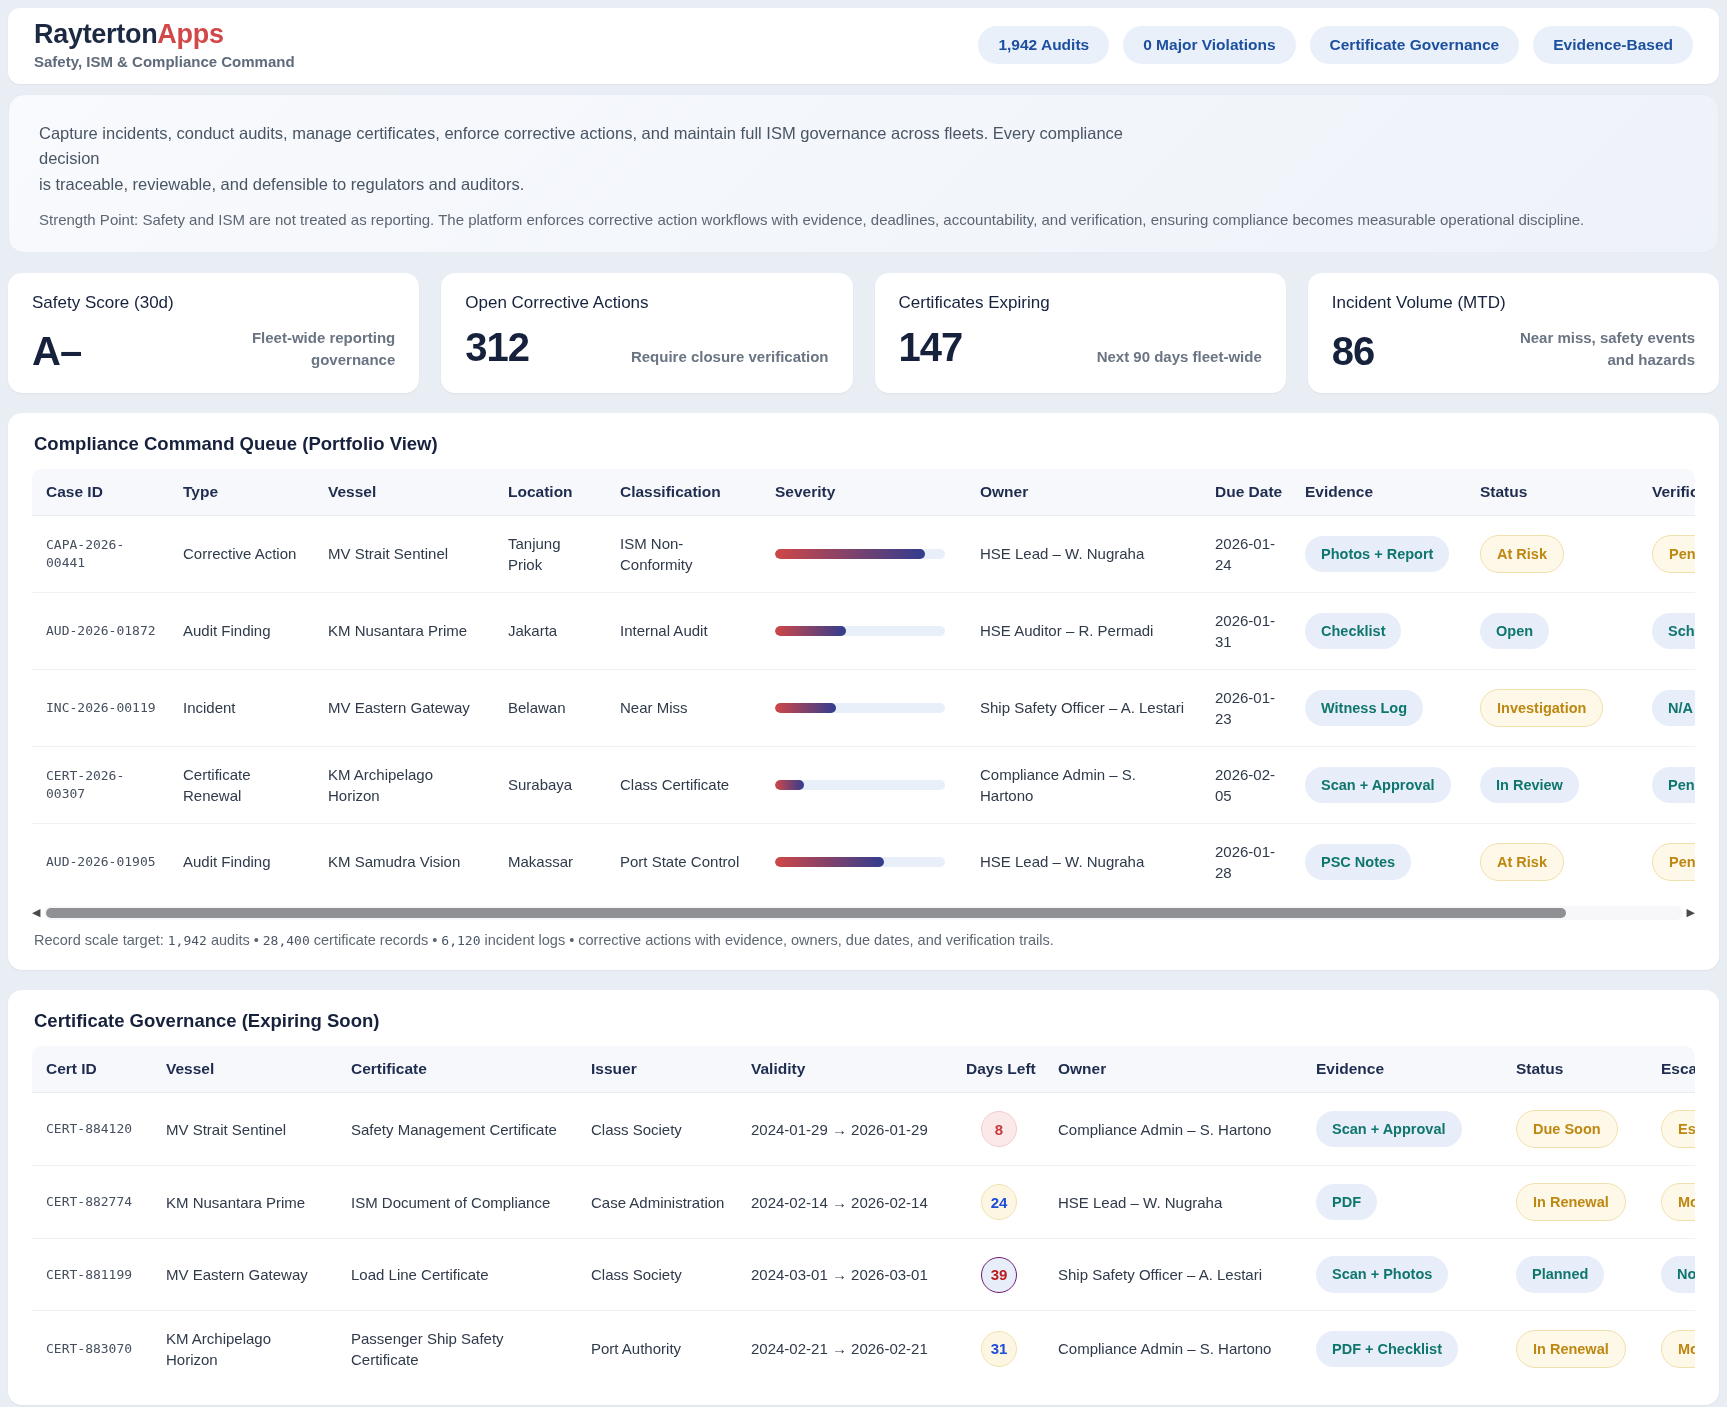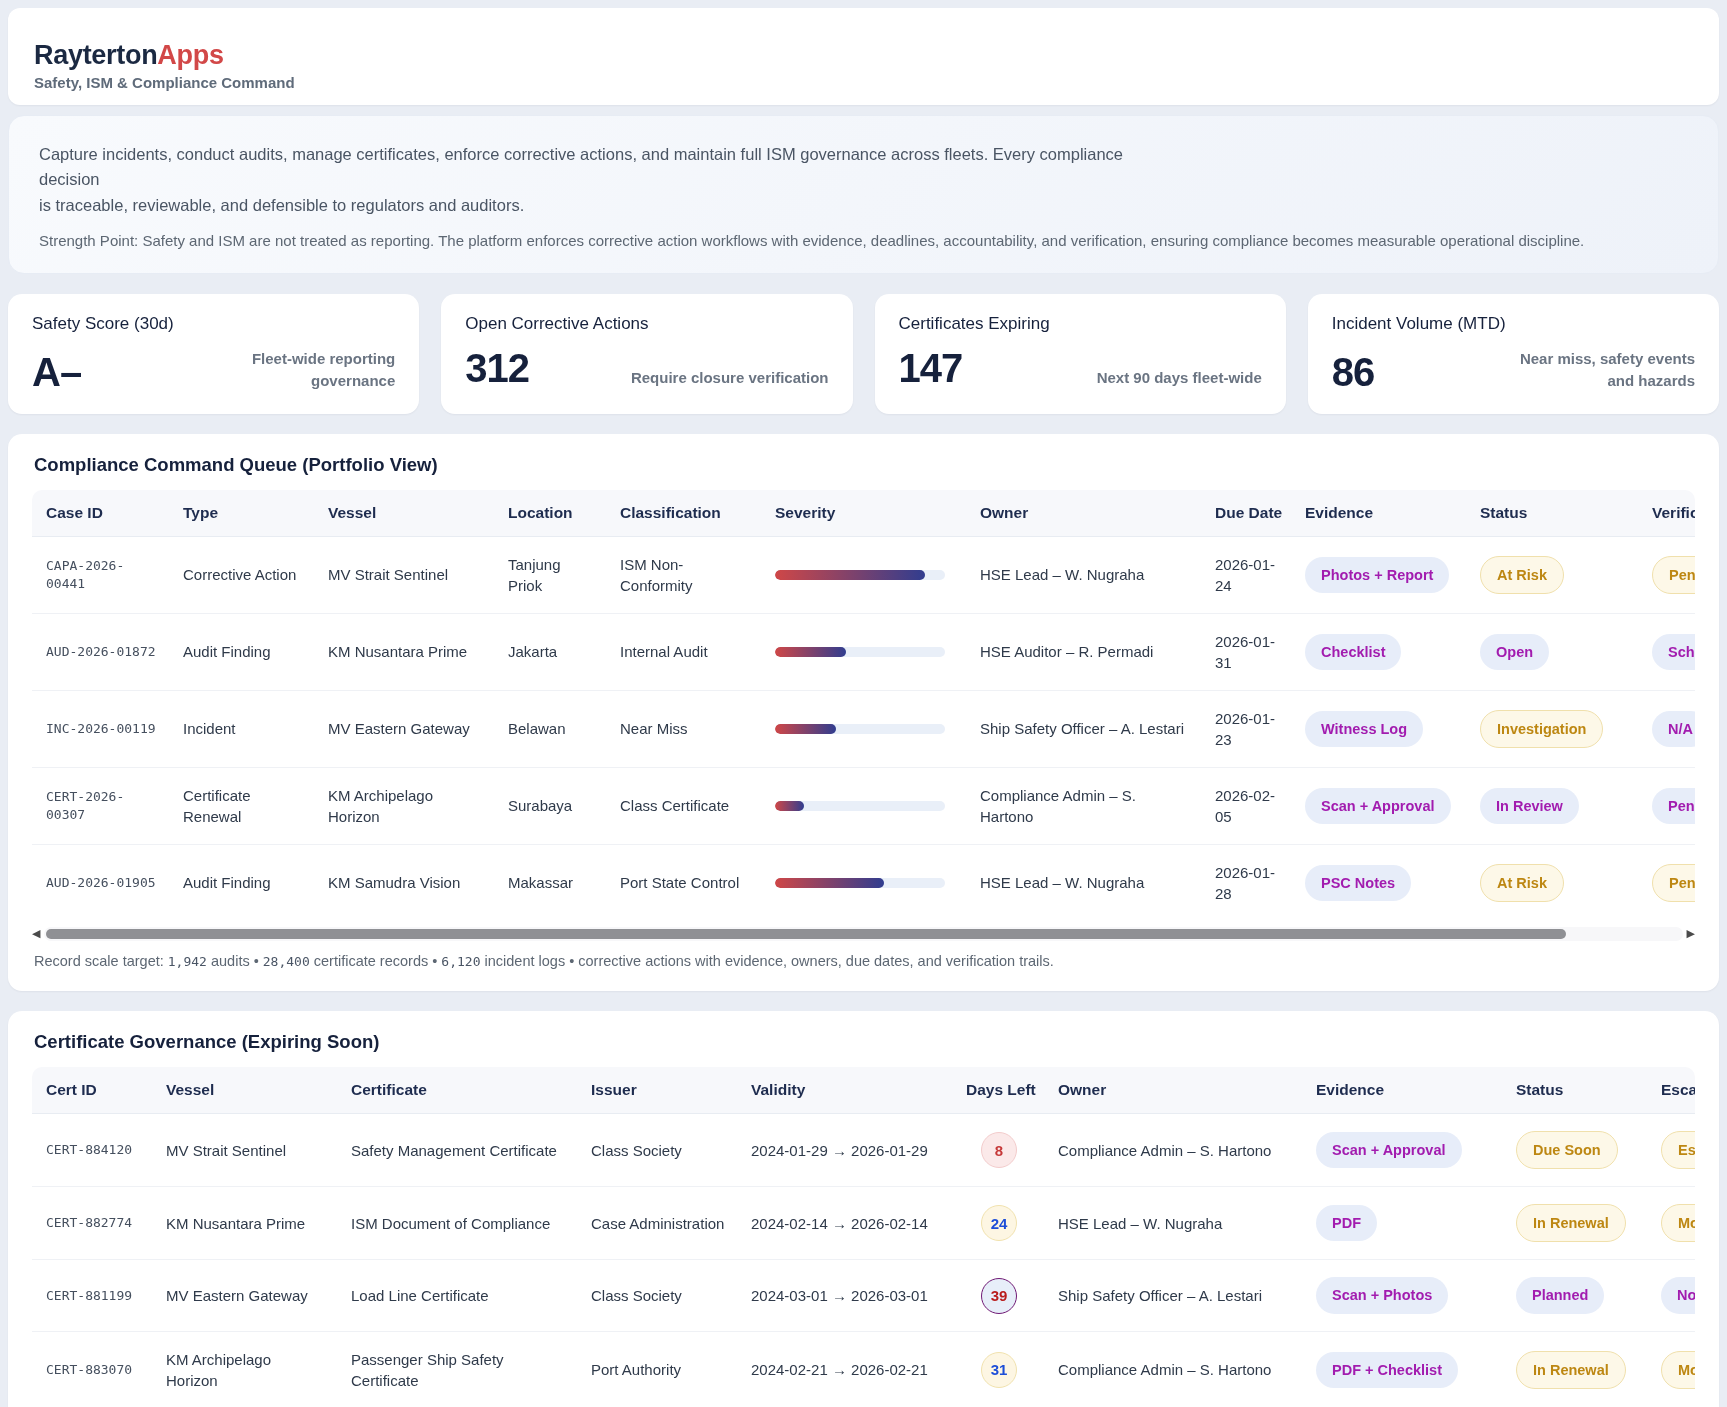--- a/index.html
+++ b/index.html
@@ -14,21 +14,21 @@
   }
   .wrap { padding:8px 8px 0 8px; }
 
   
   .topbar {
     background:#ffffff; border-radius:12px;
     padding:12px 26px 14px 26px;
     display:flex; align-items:center; justify-content:space-between;
     box-shadow:0 1px 2px rgba(16,24,40,.05);
   }
-  .brand-name { font-size:27px; font-weight:700; letter-spacing:-0.3px; color:#1b2942; line-height:1.1;margin-top:21px;}
+  .brand-name { font-size:27px; font-weight:700; letter-spacing:-0.3px; color:#1b2942; line-height:1.1;}
   .brand-name .accent { color:#d24848; }
   .brand-sub { font-size:15px; font-weight:700; color:#5f6b7a; margin-top:3px; }
   .chiprow { display:flex; gap:14px; }
   .chip {
     background:#e9f0fa; color:#1c4f9e; font-weight:700; font-size:15.5px;
     padding:10px 20px; border-radius:999px; white-space:nowrap;
   }
 
   
   .hero {
@@ -77,21 +77,21 @@
   td.mono, .mono { font-family:"DejaVu Sans Mono", monospace; font-size:13px; color:#454f5e; }
   th.center, td.center { text-align:center; }
 
   .sevtrack { width:170px; height:10px; border-radius:999px; background:#e9eff8; overflow:hidden; }
   .sevfill  { height:100%; border-radius:999px; background:linear-gradient(90deg,#cf4747,#313d8f); }
 
   .pill {
     display:inline-block; padding:8px 16px; border-radius:999px;
     font-size:14.5px; font-weight:700; white-space:nowrap;
   }
-  .pill-blue  { background:#e7edf9; color:#a21caf; }
+  .pill-blue  { background:#e7edf9; color:#0f766e; }
   .pill-amber { background:#fdf8e8; color:#bd8712; border:1px solid #f0e0ac; }
 
   .daycircle {
     display:inline-flex; align-items:center; justify-content:center;
     width:36px; height:36px; border-radius:50%; font-size:15px; font-weight:700;
   }
   .day-red   { background:#fbe9e9; color:#c63939; border:1px solid #f3cccc; }
   .day-amber { background:#fdf6e3; color:#1d4ed8; border:1px solid #f1e2ae; }
   .day-blue  { background:#e7eef9; color:#b91c1c; border:1px solid #701a75; }
 
@@ -107,20 +107,26 @@
 </style>
 </head>
 <body>
 
 <div class="wrap">
 
   <div class="topbar">
     <div>
       <div class="brand-name"><span>Rayterton</span><span class="accent">Apps</span></div>
       <div class="brand-sub">Safety, ISM &amp; Compliance Command</div>
+    </div>
+    <div class="chiprow">
+      <span class="chip">1,942 Audits</span>
+      <span class="chip">0 Major Violations</span>
+      <span class="chip">Certificate Governance</span>
+      <span class="chip">Evidence-Based</span>
     </div>
   </div>
 
   <div class="hero">
     <p class="desc">
       <span>Capture incidents, conduct audits, manage certificates, enforce corrective actions, and maintain full ISM governance across fleets. Every compliance decision</span><br>
       <span>is traceable, reviewable, and defensible to regulators and auditors.</span>
     </p>
     <p class="strength">Strength Point: Safety and ISM are not treated as reporting. The platform enforces corrective action workflows with evidence, deadlines, accountability, and verification, ensuring compliance becomes measurable operational discipline.</p>
   </div>

